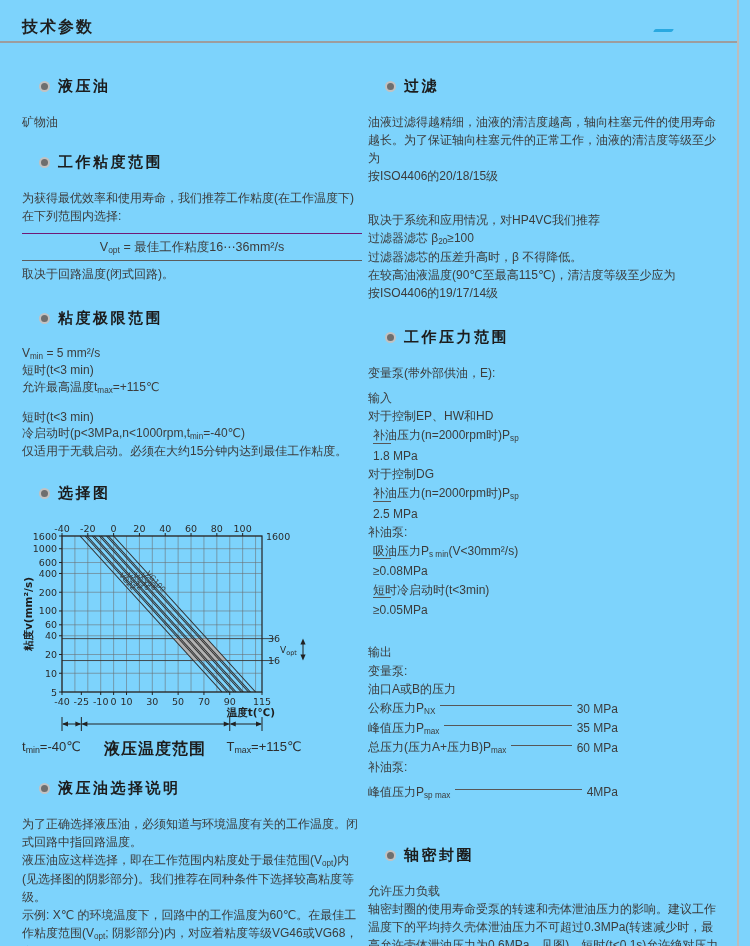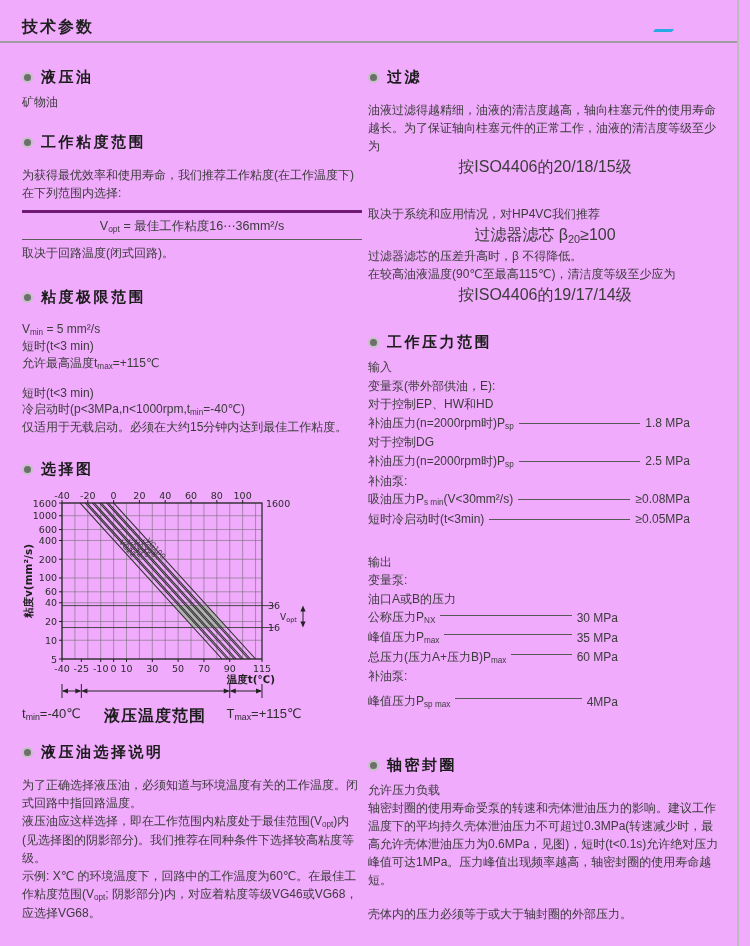--- a/index.html
+++ b/index.html
@@ -1,50 +1,50 @@
 <!DOCTYPE html>
 <html><head>
 <meta charset="utf-8">
 <style>
   html,body{margin:0;padding:0;background:#fff;}
-  .page{position:relative;width:750px;height:946px;background:#f0abfc;overflow:hidden;
+  .page{position:relative;width:750px;height:946px;background:#7dd3fc;overflow:hidden;
         font-family:"Liberation Sans","DejaVu Sans",sans-serif;color:#3c3c3c;}
   .page-title{position:absolute;left:22px;top:17px;font-size:16px;font-weight:bold;
         color:#1f1f1f;letter-spacing:2px;margin:0;}
   .accent-dash{position:absolute;left:654px;top:29px;width:19px;height:3px;
         background:#29a9e1;transform:skewX(-35deg);border-radius:1px;}
   .rule-h{position:absolute;left:0;top:41px;width:738px;height:2px;background:#9d9d9d;}
   .rule-v{position:absolute;left:737px;top:0;width:2px;height:946px;background:#bcbcbc;}
 
   .col{position:absolute;top:60px;}
   .col.left{left:22px;width:340px;}
   .col.right{left:368px;width:354px;}
 
-  .sec-h{display:flex;align-items:center;gap:8px;margin:0;}
+  .sec-h{display:flex;align-items:center;gap:8px;margin:17px;}
   .bullet{flex:0 0 auto;width:7px;height:7px;border-radius:50%;background:#6e6e6e;
         border:2px solid #c2c2c2;}
   .sec-title{font-size:15px;font-weight:bold;color:#1c1c1c;letter-spacing:2.5px;}
 
   .body{font-size:12px;line-height:1.5;margin:0;}.mt6{margin-top:6px}.mt8{margin-top:8px}.mt10{margin-top:14px}
   .mt12{margin-top:12px}.mt14{margin-top:14px}.mt16{margin-top:16px}
   .mt22{margin-top:22px}.mt24{margin-top:24px}.mt26{margin-top:26px}
   .mt44{margin-top:44px}
 
   sub{font-size:0.68em;vertical-align:-0.25em;}
-  .fbox{border-top:3px solid #701a75;border-bottom:1px solid #5c5c5c;
+  .fbox{border-top:1px solid #701a75;border-bottom:1px solid #5c5c5c;
         padding:5px 0 4px;margin:8px 0 4px;font-size:12.5px;text-align:center;}
   .limit-line{font-size:12px;line-height:1.4;}
-  .centerline{text-align:center;font-size:16px;line-height:1.5;}
+  .centerline{text-align:left;font-size:12px;line-height:1.5;}
 
   .pline{font-size:12px;line-height:1.55;}
   .prow{display:flex;align-items:baseline;font-size:12px;line-height:1.55;}
   .prow .leader{flex:1;border-bottom:1px solid #575757;margin:0 5px;
         transform:translateY(-3px);min-width:18px;}
   .prow .val{white-space:nowrap;}
-  .prow.w-full{width:322px;}
+  .prow.w-full{width:322px;flex-direction:column;}
   .prow.w-short{width:250px;align-items:center;}
 
   .chart-wrap{position:relative;margin-top:8px;width:340px;}
   .chart-cap{position:relative;height:24px;font-size:13px;color:#2e2e2e;}
   .cap-tmin{position:absolute;left:0;top:1px;}
   .cap-range{position:absolute;left:133px;transform:translateX(-50%);top:1px;
         font-weight:bold;font-size:16px;letter-spacing:1px;color:#1d1d1d;}
   .cap-tmax{position:absolute;left:242px;transform:translateX(-50%);top:1px;}
 </style>
 </head>
@@ -259,22 +259,22 @@
       <p class="body">过滤器滤芯的压差升高时，β 不得降低。</p>
       <p class="body">在较高油液温度(90℃至最高115℃)，清洁度等级至少应为</p>
       <div class="centerline">按ISO4406的19/17/14级</div>
     </section>
 
     <section class="mt26">
       <div class="sec-h">
         <span class="bullet"></span>
         <span class="sec-title">工作压力范围</span>
       </div>
+      <div class="pline">变量泵(带外部供油，E):</div>
       <div class="pline mt6">输入</div>
-      <div class="pline">变量泵(带外部供油，E):</div>
       <div class="pline">对于控制EP、HW和HD</div>
       <div class="prow w-full">
         <span class="lbl">补油压力(n=2000rpm时)P<sub>sp</sub></span>
         <span class="leader"></span>
         <span class="val">1.8 MPa</span>
       </div>
       <div class="pline">对于控制DG</div>
       <div class="prow w-full">
         <span class="lbl">补油压力(n=2000rpm时)P<sub>sp</sub></span>
         <span class="leader"></span>

